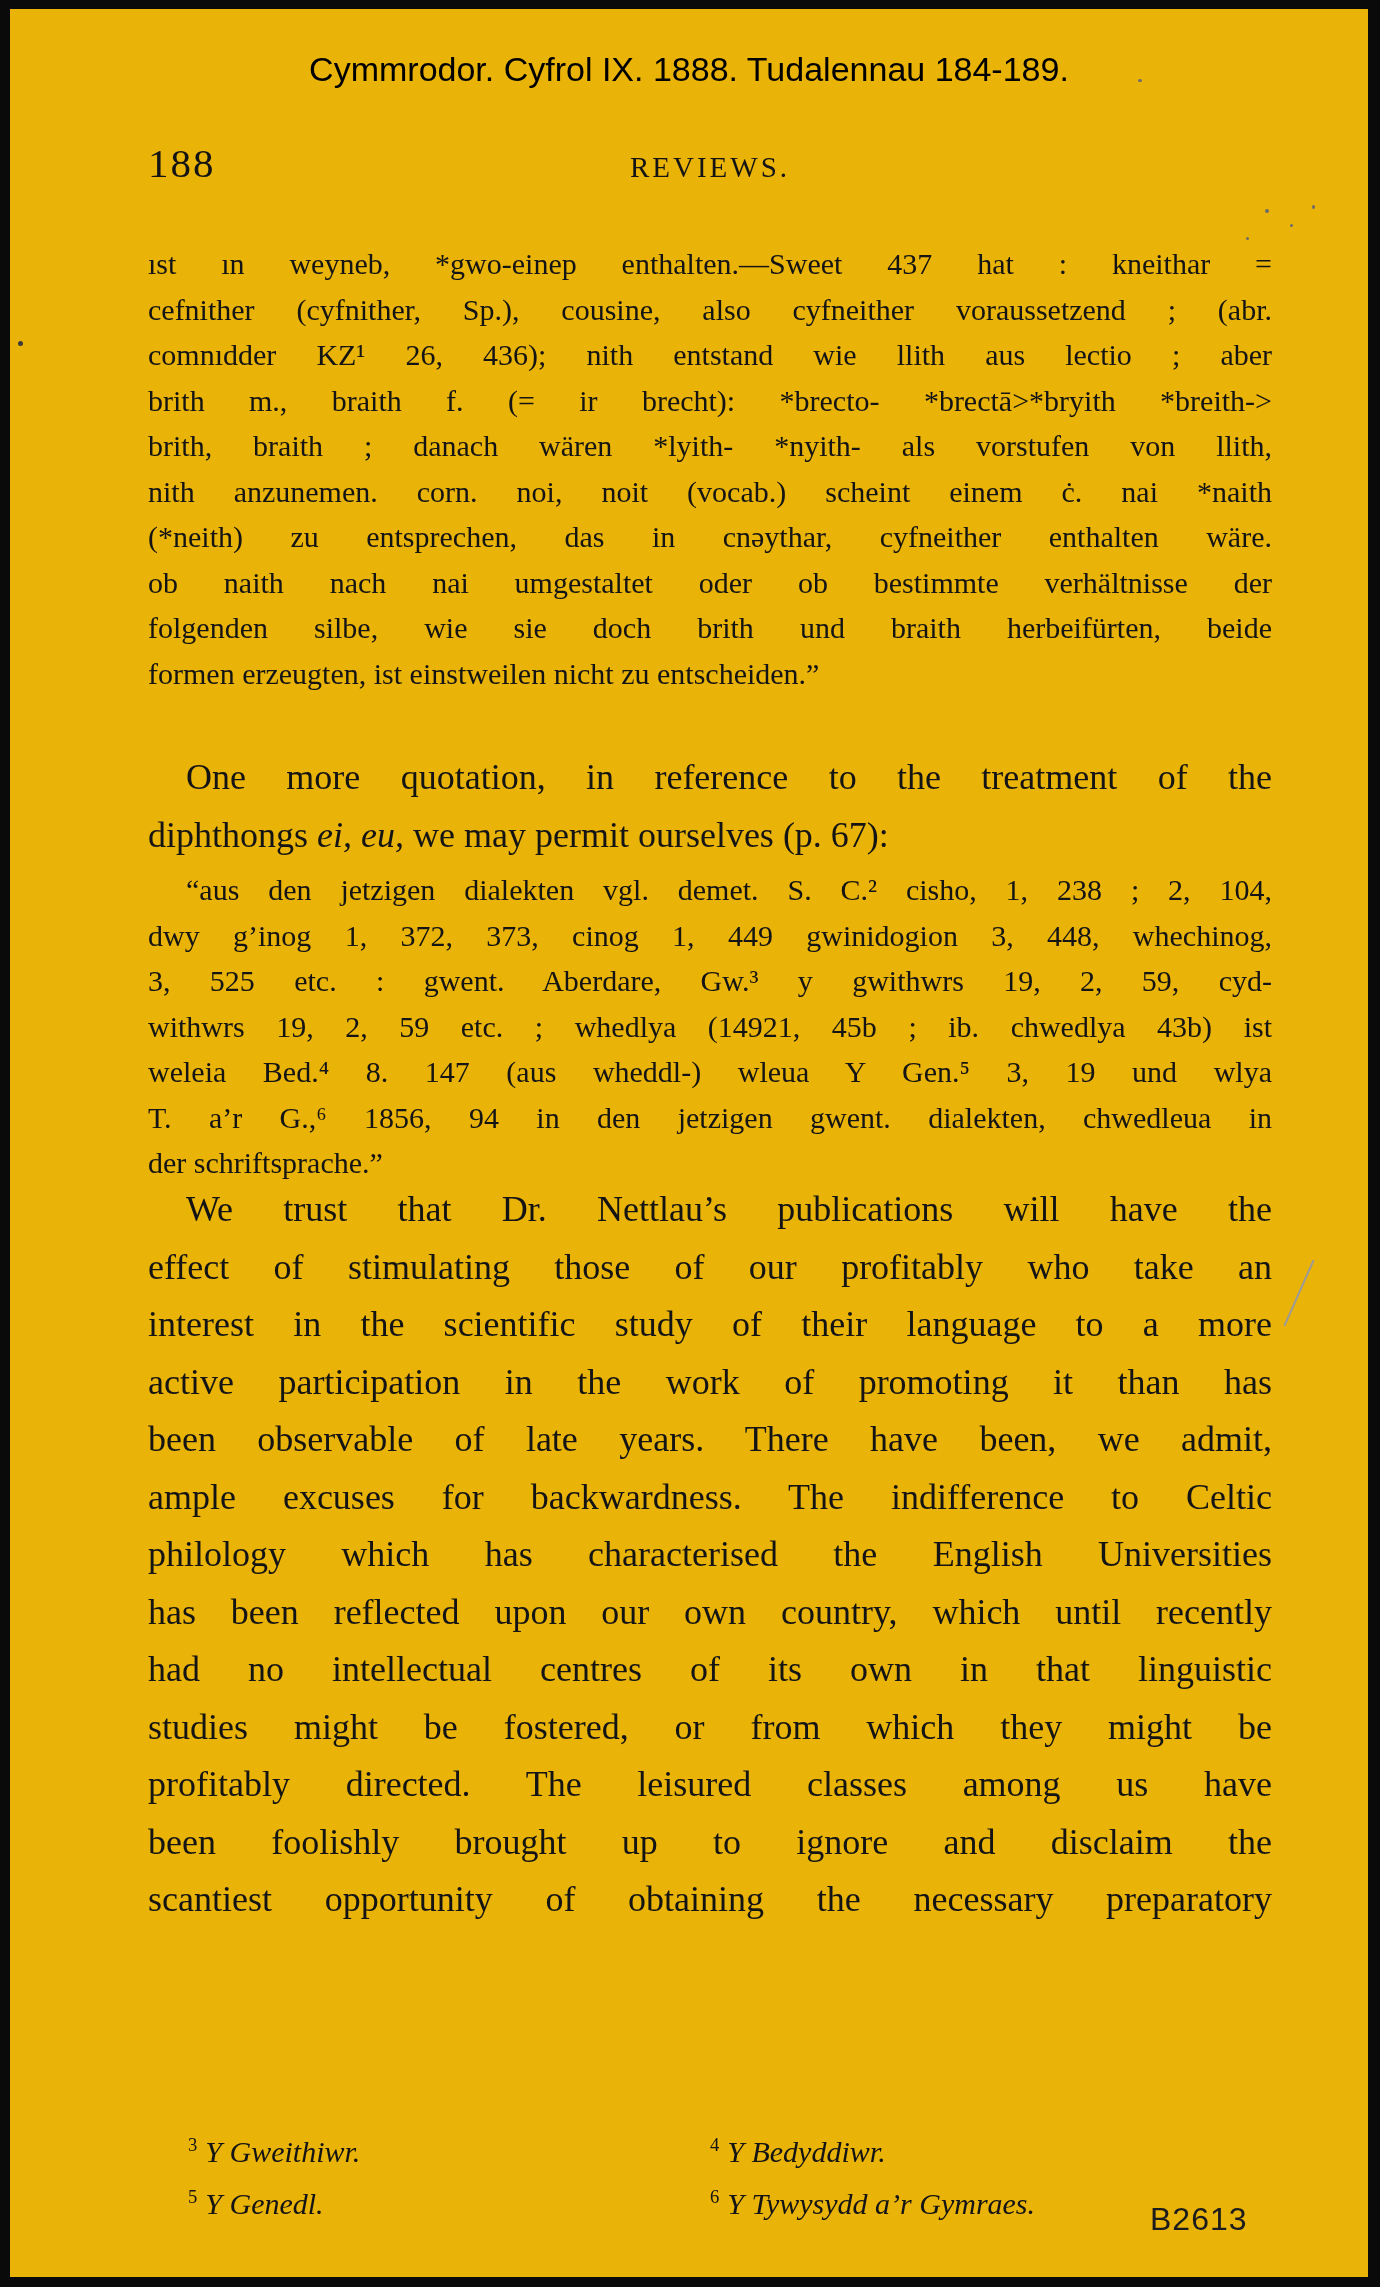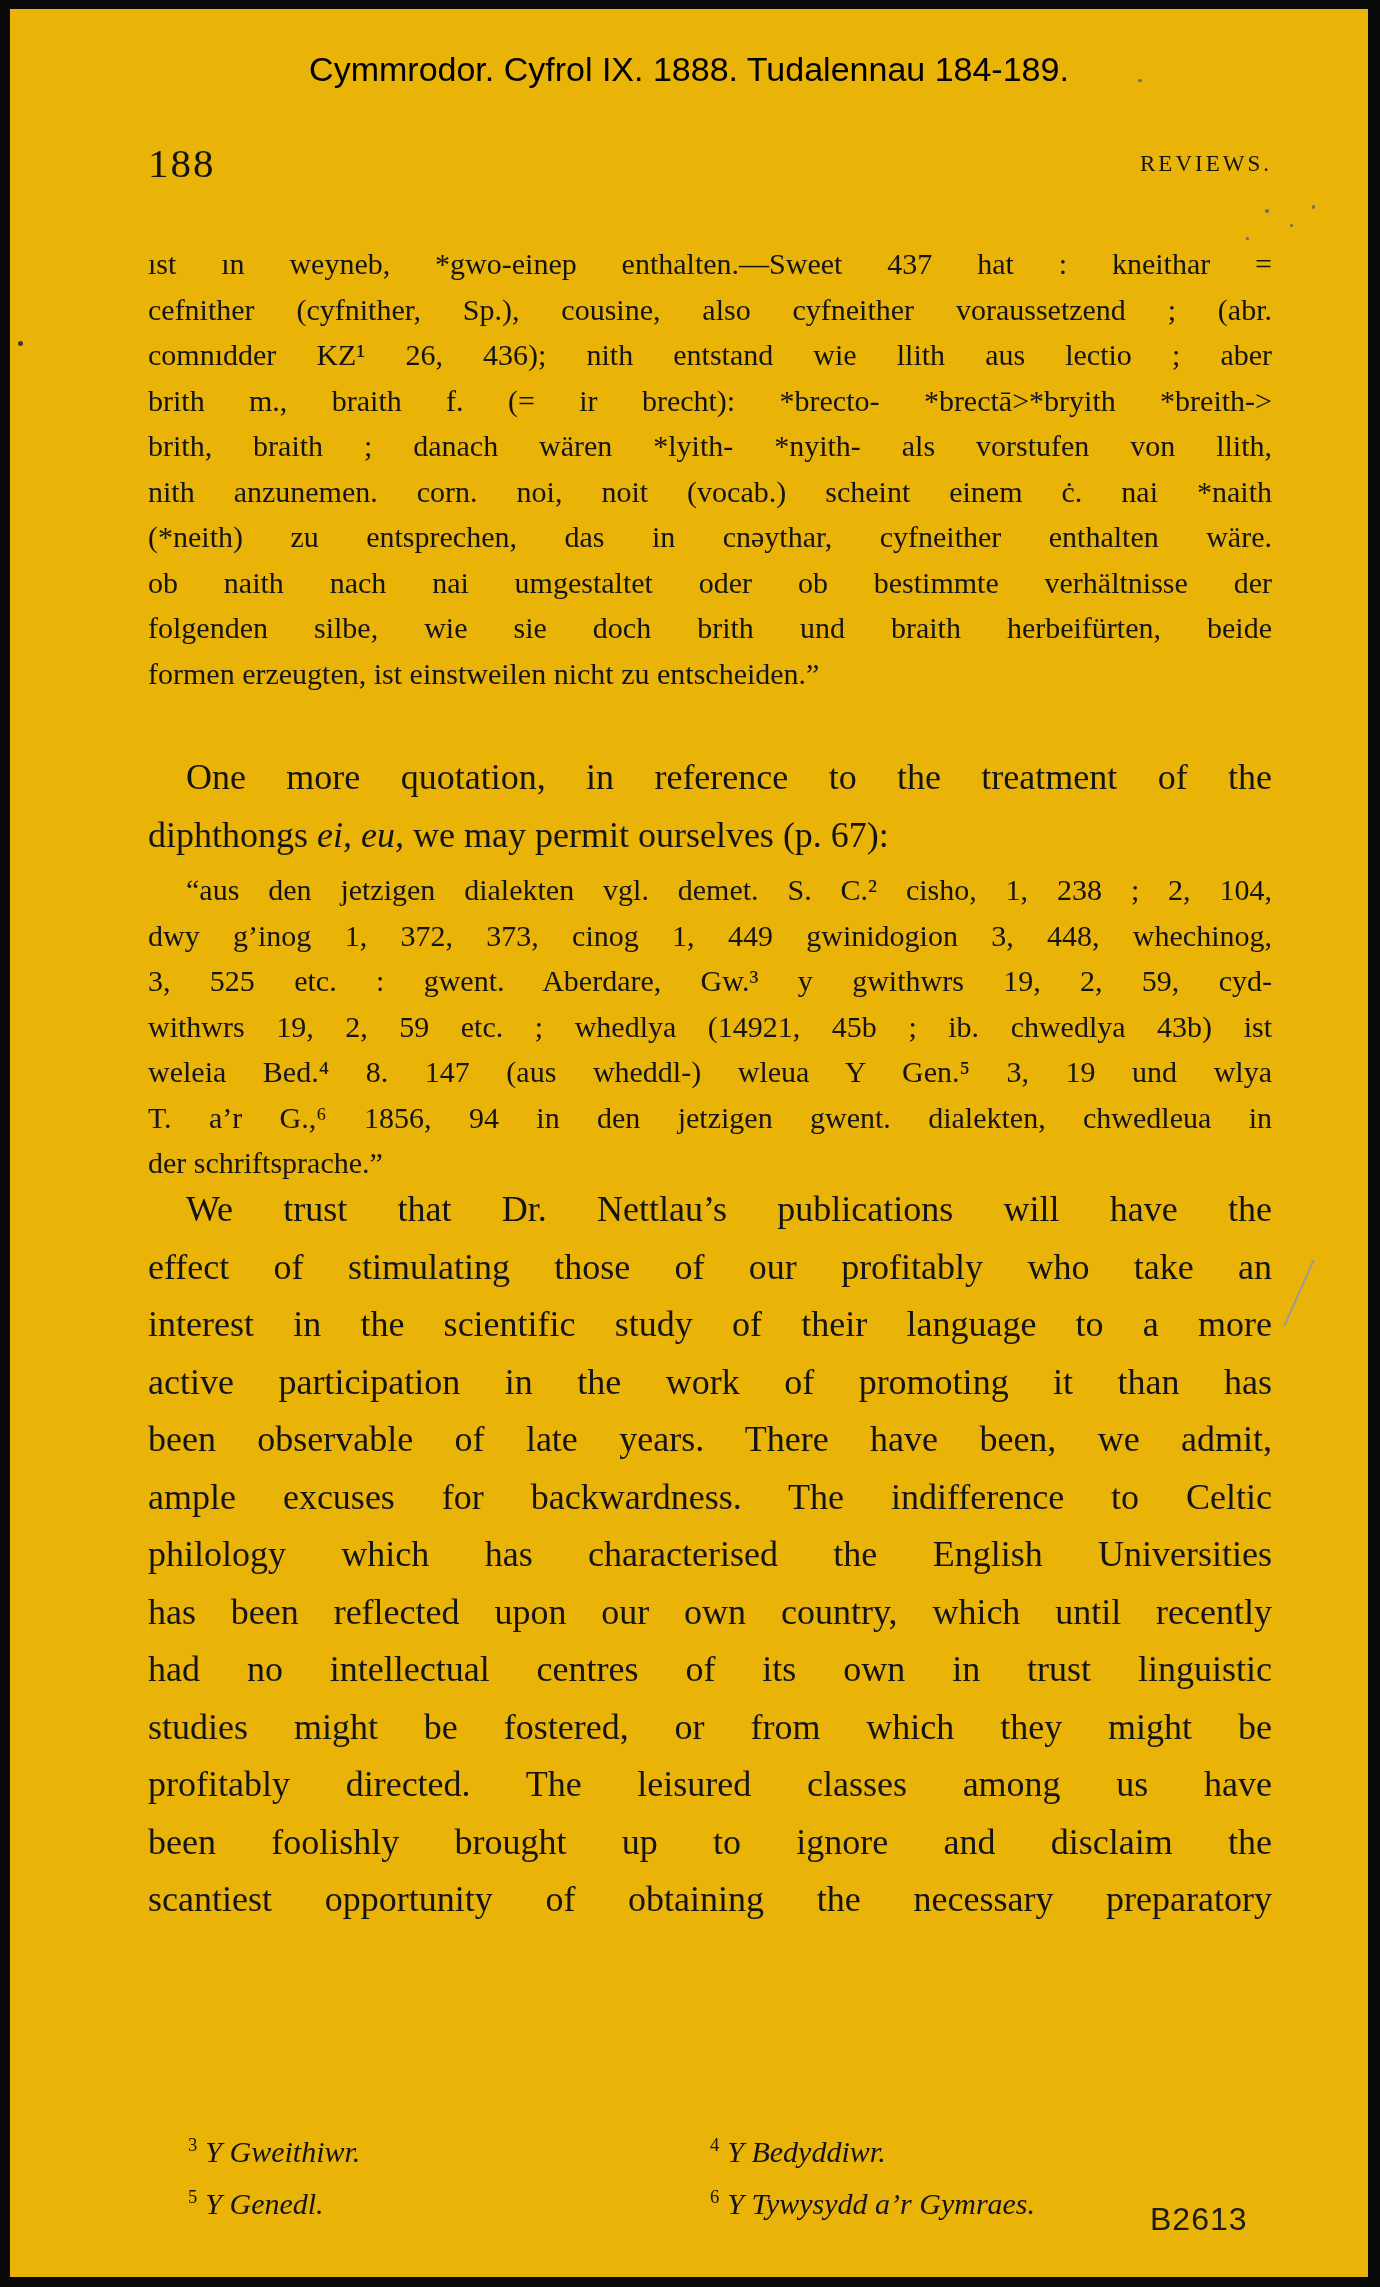--- a/index.html
+++ b/index.html
@@ -21,21 +21,21 @@
     text-align:center;
     font-family:"Liberation Sans","DejaVu Sans",sans-serif;
     font-size:34px;line-height:40px;color:#000;
   }
   .pageno{
     position:absolute;left:138px;top:130px;
     font-size:41px;letter-spacing:2px;
   }
   .runhead{
     position:absolute;left:138px;top:142px;width:1124px;
-    text-align:right;font-size:23px;letter-spacing:3px;
+    text-align:center;font-size:29px;letter-spacing:3px;
   }
   .col{position:absolute;left:138px;width:1124px;}
   .ln{height:45.5px;line-height:45.5px;overflow:hidden;}
   .j{text-align:justify;text-align-last:justify;}
   .last{text-align:left;text-align-last:left;}
   .ind{text-indent:38px;}
   .quote .ln{font-size:30px;}
   .engl .ln{height:57.5px;line-height:57.5px;font-size:36px;}
   .it{font-style:italic;}
   .q1{top:232px;}
@@ -97,21 +97,21 @@
 
     <div class="col engl p3">
       <div class="ln j ind">We trust that Dr. Nettlau’s publications will have the</div>
       <div class="ln j">effect of stimulating those of our profitably who take an</div>
       <div class="ln j">interest in the scientific study of their language to a more</div>
       <div class="ln j">active participation in the work of promoting it than has</div>
       <div class="ln j">been observable of late years. There have been, we admit,</div>
       <div class="ln j">ample excuses for backwardness. The indifference to Celtic</div>
       <div class="ln j">philology which has characterised the English Universities</div>
       <div class="ln j">has been reflected upon our own country, which until recently</div>
-      <div class="ln j">had no intellectual centres of its own in trust linguistic</div>
+      <div class="ln j">had no intellectual centres of its own in that linguistic</div>
       <div class="ln j">studies might be fostered, or from which they might be</div>
       <div class="ln j">profitably directed. The leisured classes among us have</div>
       <div class="ln j">been foolishly brought up to ignore and disclaim the</div>
       <div class="ln j">scantiest opportunity of obtaining the necessary preparatory</div>
     </div>
 
     <div class="col fnotes">
       <div class="fnrow">
       </div>
       <div class="fnrow">

